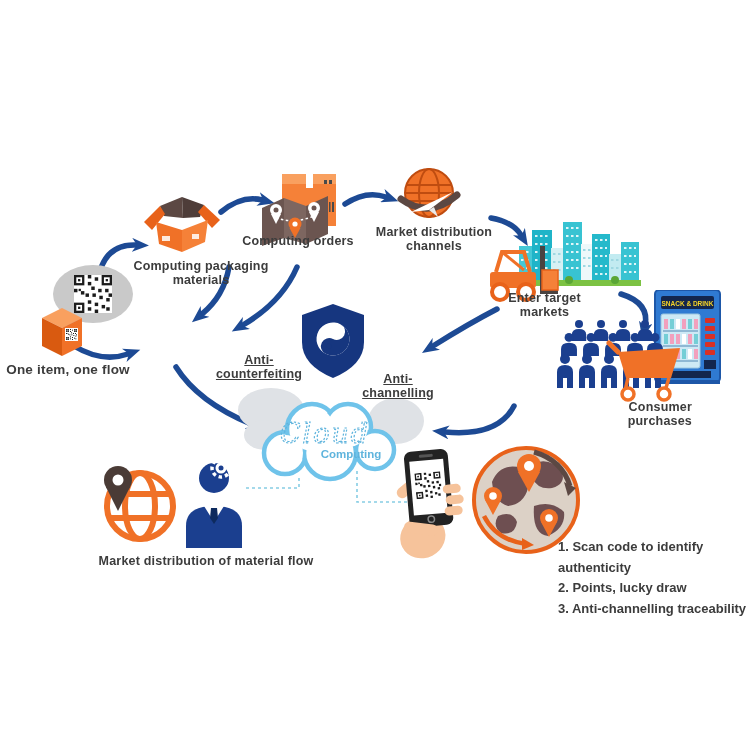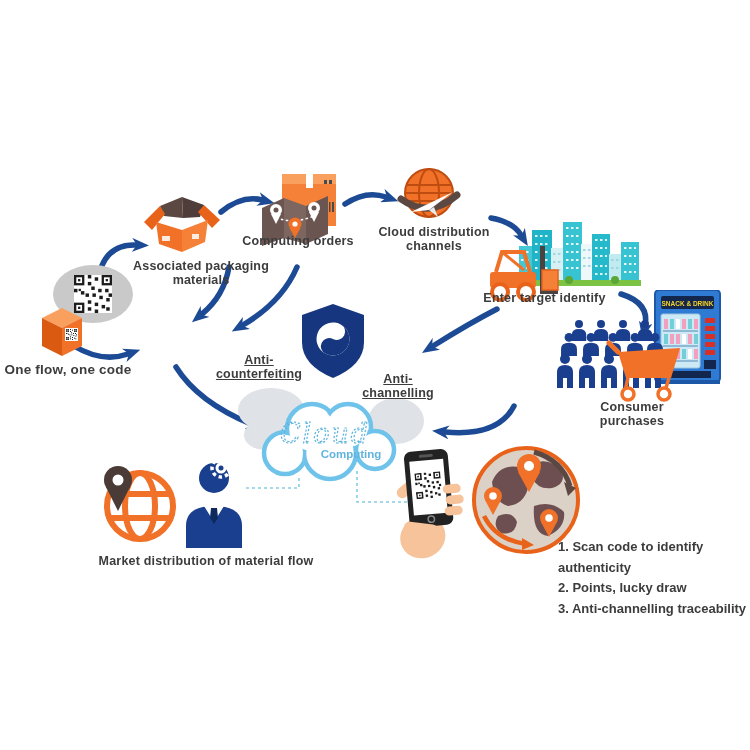--- a/index.html
+++ b/index.html
@@ -100,35 +100,35 @@
 
   <div class="ico" style="left:32px;top:304px;">
     <svg width="58" height="58">
       <polygon points="10,14 30,4 50,14 30,24" fill="#f9a05f"></polygon>
       <polygon points="10,14 30,24 30,52 10,42" fill="#d95a10"></polygon>
       <polygon points="30,24 50,14 50,42 30,52" fill="#f07127"></polygon>
       <rect x="33" y="24" width="13" height="13" fill="#fff"></rect>
       <use href="#qr" x="34" y="25" width="11" height="11"></use>
     </svg>
   </div>
-  <div class="lbl" style="left:2px;top:362px;width:132px;font-size:13.5px;">One flow, one code</div>
+  <div class="lbl" style="left:2px;top:362px;width:132px;font-size:13.5px;">One item, one flow</div>
 
   <div class="ico" style="left:142px;top:192px;">
     <svg width="80" height="62">
       <polygon points="18,14 40,5 41,26 22,24" fill="#5c4843"></polygon>
       <polygon points="40,5 62,13 58,25 41,26" fill="#4e3d39"></polygon>
       <polygon points="2,30 18,14 23,22 10,38" fill="#e8621a"></polygon>
       <polygon points="78,28 62,13 56,20 70,36" fill="#e8621a"></polygon>
       <polygon points="14,30 40,38 40,60 17,52" fill="#f07127"></polygon>
       <polygon points="40,38 66,28 63,50 40,60" fill="#f58138"></polygon>
       <rect x="20" y="44" width="8" height="5" fill="#fff" opacity=".85"></rect>
       <rect x="50" y="42" width="7" height="5" fill="#fff" opacity=".85"></rect>
     </svg>
   </div>
-  <div class="lbl" style="left:106px;top:259px;width:190px;">Associated packaging materials</div>
+  <div class="lbl" style="left:106px;top:259px;width:190px;">Computing packaging materials</div>
 
   <div class="ico" style="left:262px;top:172px;">
     <svg width="82" height="78">
       <rect x="20" y="2" width="54" height="52" fill="#f58138"></rect>
       <rect x="20" y="2" width="54" height="10" fill="#f9a05f"></rect>
       <rect x="44" y="2" width="7" height="14" fill="#fff"></rect>
       <g fill="#4a4a4a">
         <rect x="64" y="30" width="2" height="10"></rect>
           <rect x="67" y="30" width="1.5" height="10"></rect>
           <rect x="70" y="30" width="2" height="10"></rect>
@@ -160,21 +160,21 @@
       <g stroke="#bf4c10" stroke-width="2" fill="none">
         <ellipse cx="32" cy="28" rx="10" ry="24"></ellipse>
         <path d="M9 20 h46 M8 28 h48 M9 36 h46"></path>
         <circle cx="32" cy="28" r="24"></circle>
       </g>
       <path d="M4 34 Q32 54 60 30" stroke="#5c4843" stroke-width="7" fill="none" stroke-linecap="round"></path>
       <polygon points="14,47 56,27 32,45" fill="#fff"></polygon>
       <polygon points="32,45 41,52 37,42" fill="#e9e9e9"></polygon>
     </svg>
   </div>
-  <div class="lbl" style="left:360px;top:225px;width:148px;">Cloud distribution channels</div>
+  <div class="lbl" style="left:360px;top:225px;width:148px;">Market distribution channels</div>
 
   <div class="ico" style="left:519px;top:222px;">
     <svg width="122" height="66">
       <rect x="0" y="24" width="14" height="36" fill="#45c8d6"></rect>
       <rect x="13" y="8" width="20" height="52" fill="#1fb4c8"></rect>
       <rect x="32" y="26" width="13" height="34" fill="#d6f0f4"></rect>
       <rect x="44" y="0" width="19" height="60" fill="#38c3d2"></rect>
       <rect x="62" y="22" width="12" height="38" fill="#eef8fa"></rect>
       <rect x="73" y="12" width="18" height="48" fill="#25b9cb"></rect>
       <rect x="90" y="32" width="13" height="28" fill="#c2ebf1"></rect>
@@ -203,21 +203,21 @@
       <path d="M12 28 L18 8 H40 L46 28" fill="none" stroke="#f07127" stroke-width="4"></path>
       <path d="M18 8 L40 26" stroke="#f07127" stroke-width="3"></path>
       <rect x="6" y="28" width="46" height="16" rx="3" fill="#f07127"></rect>
       <rect x="56" y="2" width="5" height="44" fill="#4a4341"></rect>
       <rect x="56" y="46" width="18" height="4" fill="#4a4341"></rect>
       <rect x="58" y="26" width="16" height="20" fill="#f58138" stroke="#e8621a" stroke-width="1.5"></rect>
       <circle cx="16" cy="48" r="8" fill="#fff" stroke="#e8621a" stroke-width="4"></circle>
       <circle cx="42" cy="48" r="8" fill="#fff" stroke="#e8621a" stroke-width="4"></circle>
     </svg>
   </div>
-  <div class="lbl" style="left:482px;top:291px;width:125px;">Enter target identify</div>
+  <div class="lbl" style="left:482px;top:291px;width:125px;">Enter target markets</div>
 
   <div class="ico" style="left:654px;top:290px;">
     <svg width="68" height="98">
       <rect x="1" y="0" width="65" height="92" rx="4" fill="#2f7ad2" stroke="#1d57a8" stroke-width="2"></rect>
       <rect x="7" y="6" width="53" height="13" rx="2" fill="#13264d"></rect>
       <text x="33.5" y="15.5" text-anchor="middle" font-size="6.5" font-weight="bold" fill="#f5d327" font-family="Liberation Sans, sans-serif">SNACK &amp; DRINK</text>
       <rect x="7" y="24" width="39" height="54" rx="2" fill="#cde9f5" stroke="#9cc6e0"></rect>
       <g>
         <rect x="10" y="29" width="4" height="10" fill="#f2a0bd"></rect>
           <rect x="16" y="29" width="4" height="10" fill="#74ced6"></rect>
@@ -277,21 +277,21 @@
 
   <div class="ico" style="left:604px;top:340px;">
     <svg width="88" height="62">
       <path d="M14 12 L5 3" stroke="#f07127" stroke-width="5" stroke-linecap="round" fill="none"></path>
       <polygon points="14,12 76,8 67,38 22,38" fill="#f07127"></polygon>
       <path d="M24 38 L21 51 M65 38 L61 51" stroke="#f07127" stroke-width="3.5" fill="none"></path>
       <circle cx="24" cy="54" r="6" fill="#fff" stroke="#f07127" stroke-width="3.5"></circle>
       <circle cx="60" cy="54" r="6" fill="#fff" stroke="#f07127" stroke-width="3.5"></circle>
     </svg>
   </div>
-  <div class="lbl" style="left:572px;top:400px;width:120px;">Consumer purchases</div>
+  <div class="lbl" style="left:572px;top:400px;width:120px;text-align:right;">Consumer purchases</div>
 
   <div class="ico" style="left:298px;top:302px;">
     <svg width="70" height="78">
       <path d="M35 2 L66 13 V40 Q66 63 35 76 Q4 63 4 40 V13 Z" fill="#16367f"></path>
       <g transform="rotate(28 35 37)">
         <circle cx="35" cy="37" r="16.5" fill="#fff"></circle>
         <path d="M35 20.5 a16.5 16.5 0 0 1 0 33 a8.25 8.25 0 0 1 0 -16.5 a8.25 8.25 0 0 0 0 -16.5 Z" fill="#16367f"></path>
         <circle cx="35" cy="28.75" r="2.6" fill="#fff"></circle>
         <circle cx="35" cy="45.25" r="2.6" fill="#16367f"></circle>
       </g>

